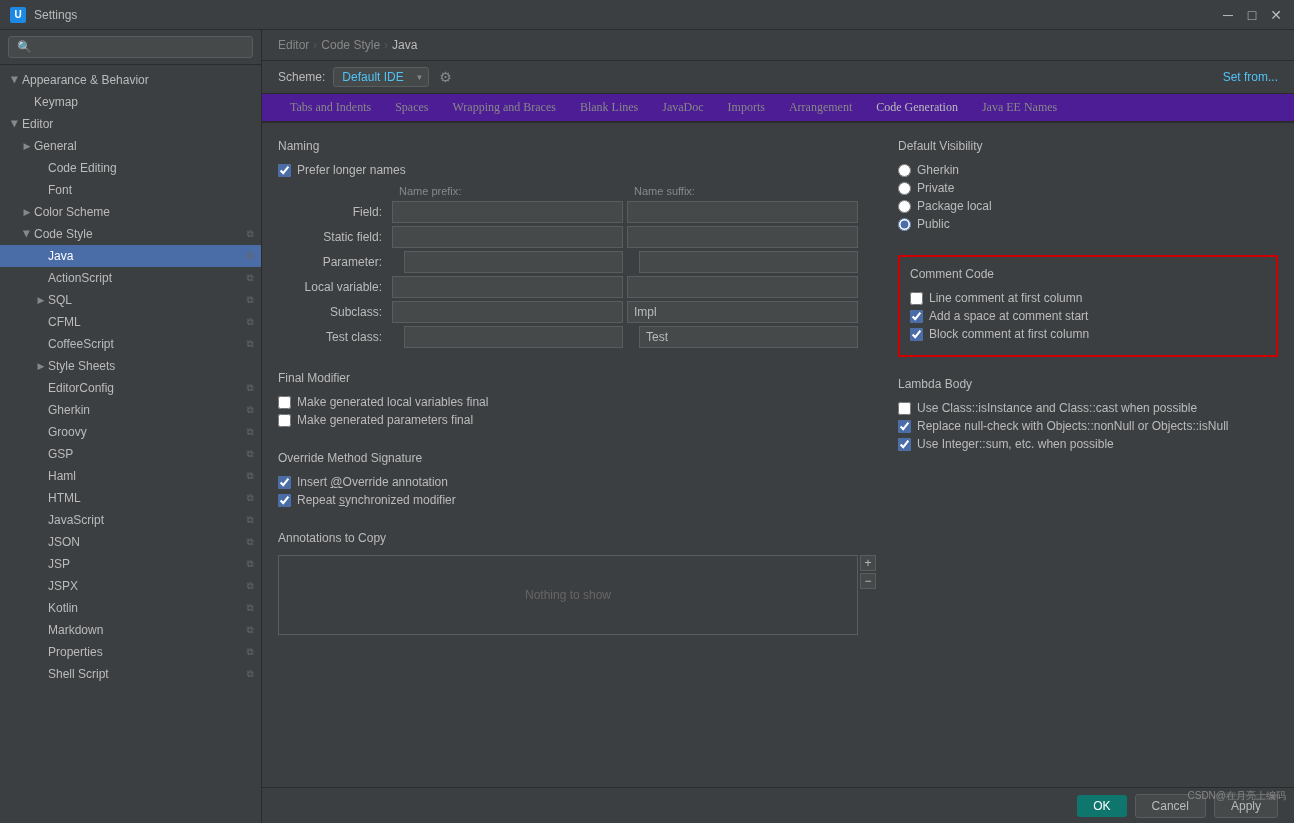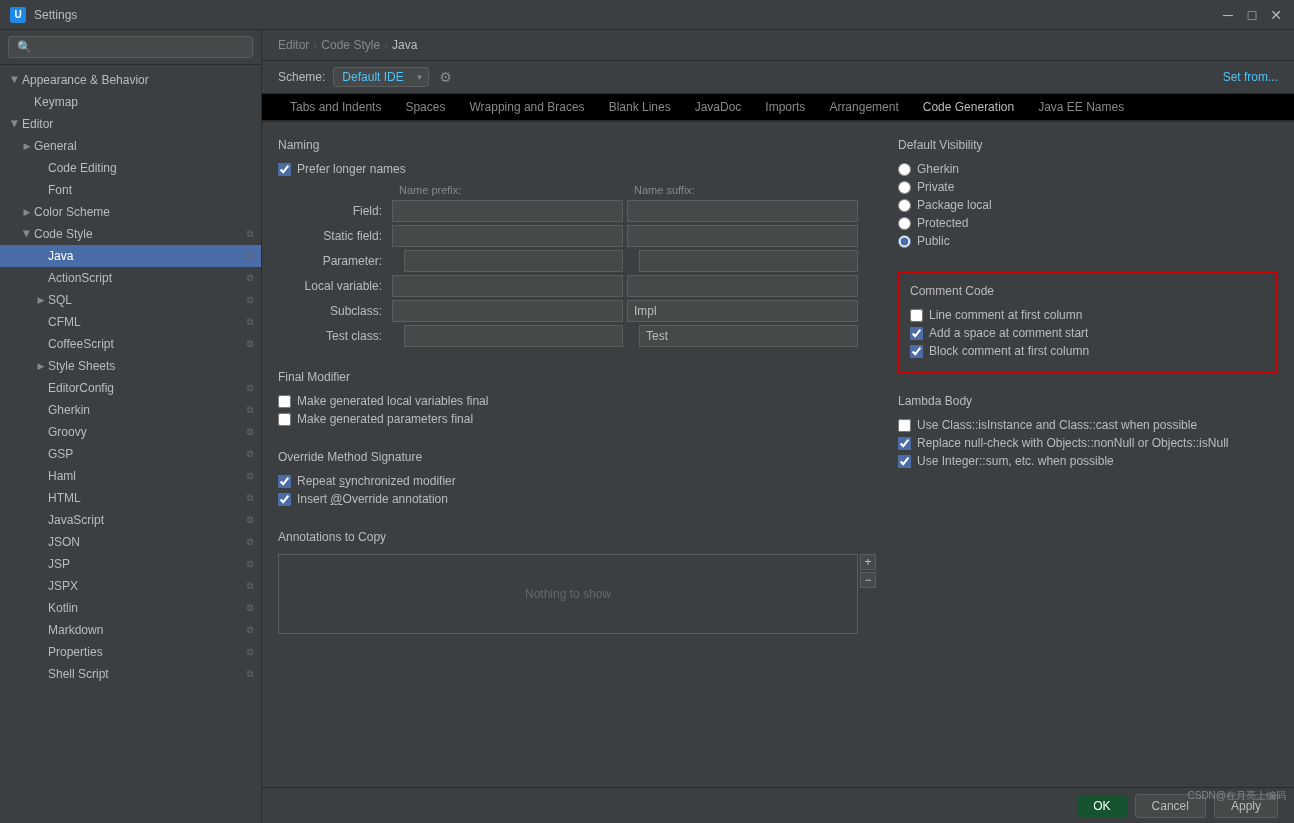--- a/index.html
+++ b/index.html
@@ -41,21 +41,21 @@
 
     .scheme-bar { padding: 6px 16px; display: flex; align-items: center; gap: 8px; border-bottom: 1px solid #2b2b2b; }
     .scheme-label { color: #bbbbbb; font-size: 12px; }
     .scheme-select { background: #45494a; border: 1px solid #5a5d5e; color: #4fc3f7; padding: 2px 24px 2px 8px; border-radius: 3px; font-size: 12px; cursor: pointer; appearance: none; position: relative; }
     .scheme-select-wrapper { position: relative; display: inline-block; }
     .scheme-select-wrapper::after { content: '▼'; position: absolute; right: 6px; top: 50%; transform: translateY(-50%); font-size: 8px; color: #888; pointer-events: none; }
     .gear-btn { background: none; border: none; color: #888; cursor: pointer; font-size: 14px; padding: 2px; }
     .set-from { margin-left: auto; color: #4fc3f7; cursor: pointer; font-size: 12px; }
 
     
-    .tabs-bar { display: flex; border-bottom: 2px solid #2b2b2b; padding: 0 16px; background: #000000; overflow-x: auto; }
+    .tabs-bar { display: flex; border-bottom: 2px solid #2b2b2b; padding: 0 16px; background: #4c1d95; overflow-x: auto; font-family: Liberation Serif, serif; }
     .tabs-bar::-webkit-scrollbar { height: 3px; }
     .tab { padding: 6px 12px; cursor: pointer; font-size: 12px; color: #888; border-bottom: 2px solid transparent; margin-bottom: -2px; white-space: nowrap; }
     .tab.active { color: #bbbbbb; border-bottom: 2px solid #4fc3f7; }
 
     
     .settings-area { flex: 1; overflow-y: auto; padding: 16px; display: flex; gap: 40px; }
     .settings-area::-webkit-scrollbar { width: 6px; }
     .settings-area::-webkit-scrollbar-track { background: #3c3f41; }
     .settings-area::-webkit-scrollbar-thumb { background: #555; border-radius: 3px; }
 
@@ -100,21 +100,21 @@
     .comment-item input[type=checkbox] { width: 13px; height: 13px; }
 
     
     .lambda-section { }
     .lambda-item { display: flex; align-items: center; gap: 6px; margin-bottom: 4px; font-size: 12px; }
     .lambda-item input[type=checkbox] { width: 13px; height: 13px; }
 
     
     .bottom-bar { height: 36px; background: #3c3f41; border-top: 1px solid #2b2b2b; display: flex; align-items: center; justify-content: flex-end; padding: 0 16px; gap: 8px; }
     .btn { padding: 4px 16px; border-radius: 3px; font-size: 12px; cursor: pointer; border: none; }
-    .btn-primary { background: #14532d; color: #ffffff; }
+    .btn-primary { background: #0f766e; color: #ffffff; }
     .btn-secondary { background: #45494a; color: #bbbbbb; border: 1px solid #5a5d5e; }
 
     
     .watermark { position: fixed; bottom: 20px; right: 8px; font-size: 10px; color: #888; z-index: 100; }
 
     input[type=checkbox] { accent-color: #4a6da7; }
     input[type=radio] { accent-color: #4a6da7; }
 
     .underline { text-decoration: underline; }
   </style>
@@ -371,25 +371,25 @@
             <div class="modifier-item">
               <input type="checkbox" style="">
               <span>Make generated parameters final</span>
             </div>
           </div>
 
           <div class="override-section">
             <div class="section-title">Override Method Signature</div>
             <div class="override-item">
               <input type="checkbox" checked="" style="">
+              <span>Insert <span class="underline">@</span>Override annotation</span>
+            </div>
+            <div class="override-item">
+              <input type="checkbox" checked="" style="">
               <span>Repeat <span class="underline">s</span>ynchronized modifier</span>
-            </div>
-            <div class="override-item">
-              <input type="checkbox" checked="" style="">
-              <span>Insert <span class="underline">@</span>Override annotation</span>
             </div>
           </div>
 
           <div class="annotations-section">
             <div class="section-title">Annotations to Copy</div>
             <div class="annotations-wrapper">
               <div class="annotations-box" style="flex:1; min-height:80px;">
                 <span class="nothing-to-show">Nothing to show</span>
               </div>
               <div class="annotations-toolbar">
@@ -411,24 +411,20 @@
             </div>
             <div class="radio-item">
               <input type="radio" name="visibility" style="">
               <span>Private</span>
             </div>
             <div class="radio-item">
               <input type="radio" name="visibility" style="">
               <span>Package local</span>
             </div>
             <div class="radio-item">
-              <input type="radio" name="visibility" style="">
-              <span>Protected</span>
-            </div>
-            <div class="radio-item">
               <input type="radio" name="visibility" checked="" style="">
               <span>Public</span>
             </div>
           </div>
 
           <div class="comment-section">
             <div class="section-title">Comment Code</div>
             <div class="comment-item">
               <input type="checkbox" style="">
               <span>Line comment at first column</span>

